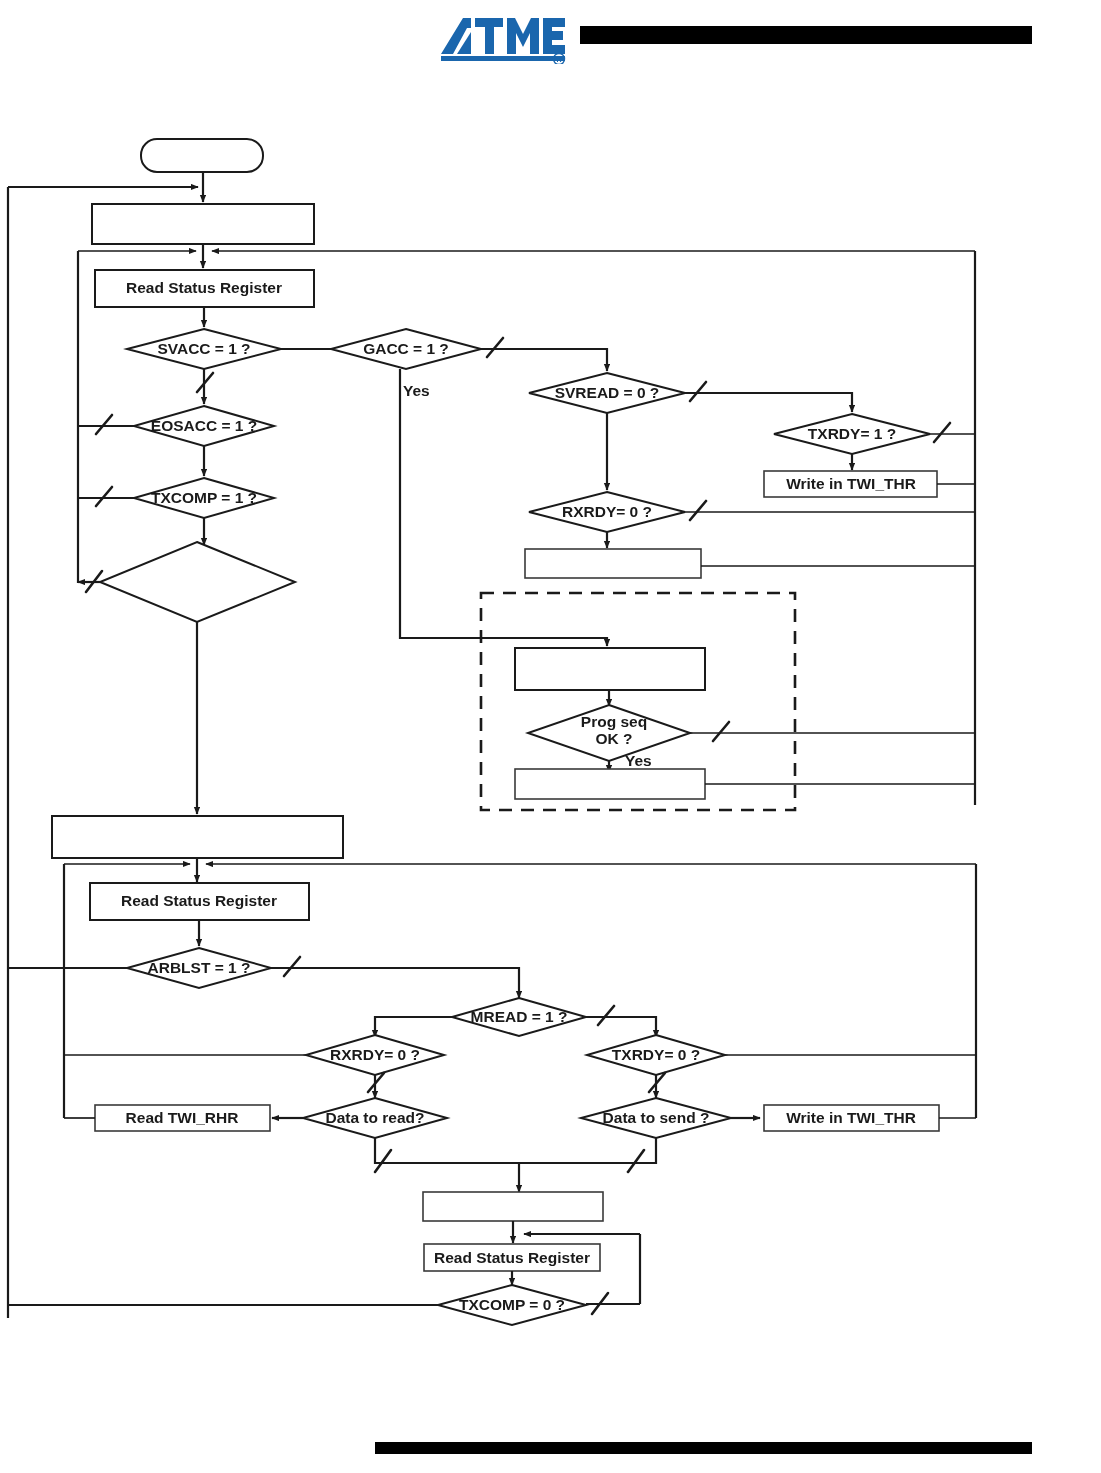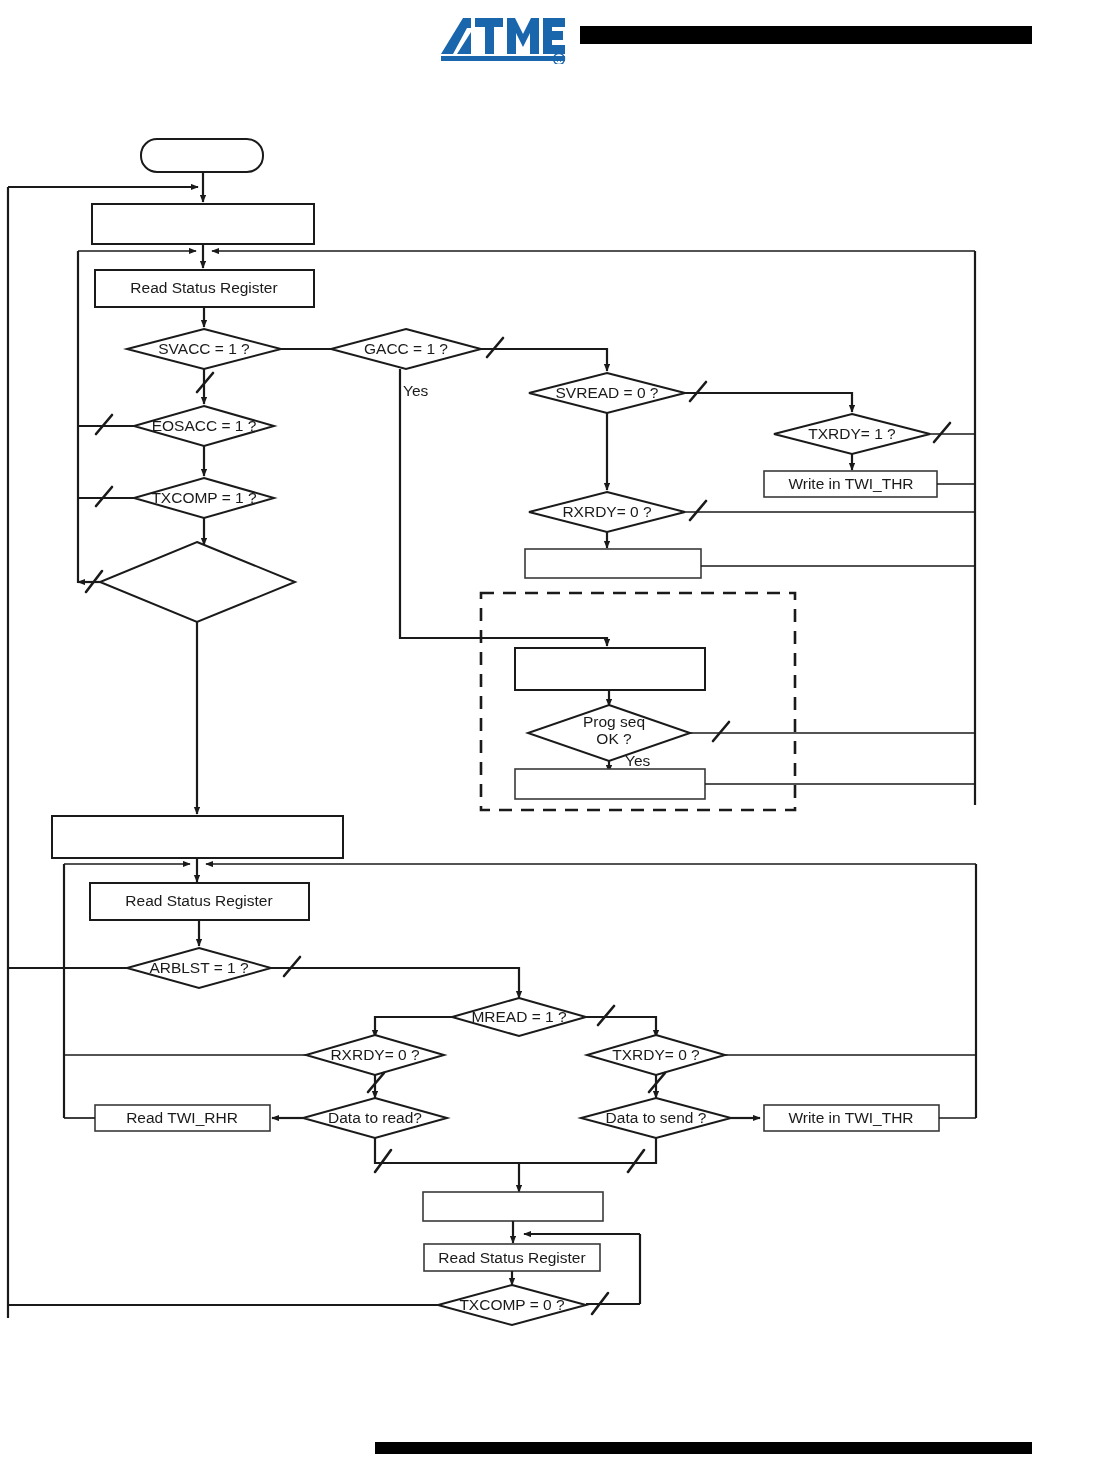--- a/index.html
+++ b/index.html
@@ -1,18 +1,18 @@
 <!DOCTYPE html>
 <html><head>
 <meta charset="utf-8">
 <style>
   html,body{margin:0;padding:0;background:#ffffff;}
   body{width:1101px;height:1473px;position:relative;
        font-family:"Liberation Sans", sans-serif;}
-  #page{position:relative;width:1101px;height:1473px;overflow:hidden;background:#fff;}
+  #page{position:relative;width:1101px;height:1473px;overflow:hidden;background:#fff;font-weight:bold;}
   .hdr-logo{position:absolute;left:437px;top:14px;width:130px;height:50px;}
   .hdr-bar{position:absolute;left:580px;top:26px;width:452px;height:18px;background:#000;}
   .ftr-bar{position:absolute;left:375px;top:1442px;width:657px;height:12px;background:#000;}
   svg#flow{position:absolute;left:0;top:0;width:1101px;height:1473px;}
   svg#flow text{font-family:"Liberation Sans", sans-serif;font-size:15.5px;fill:#1a1a1a;}
   .nd{fill:#ffffff;stroke:#1a1a1a;stroke-width:2;}
   .nd-thin{fill:#ffffff;stroke:#3a3a3a;stroke-width:1.6;}
   .ln{stroke:#1a1a1a;stroke-width:2.2;fill:none;}
   .ln-t{stroke:#1a1a1a;stroke-width:1.7;fill:none;}
   .slash{stroke:#1a1a1a;stroke-width:2.6;fill:none;stroke-linecap:round;}

